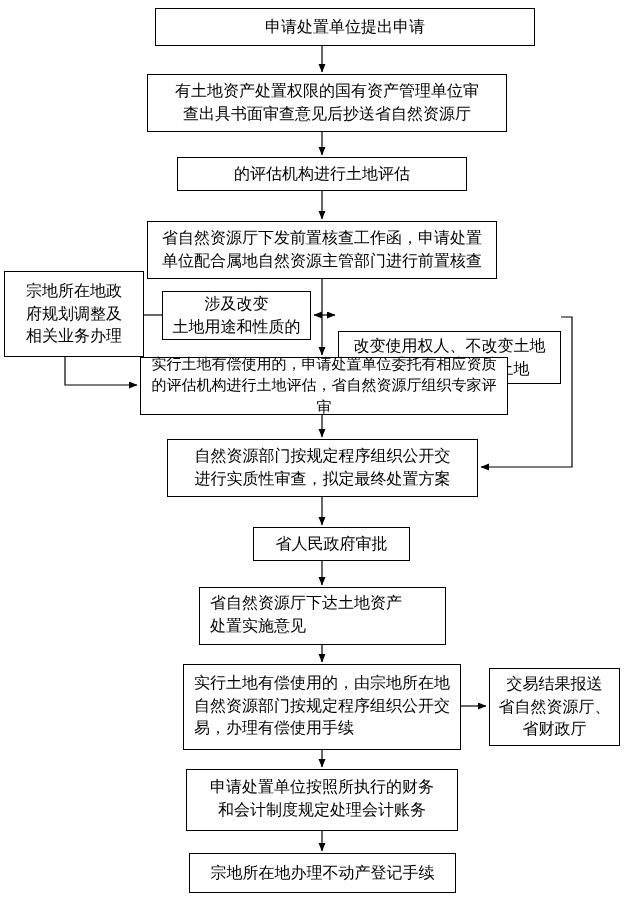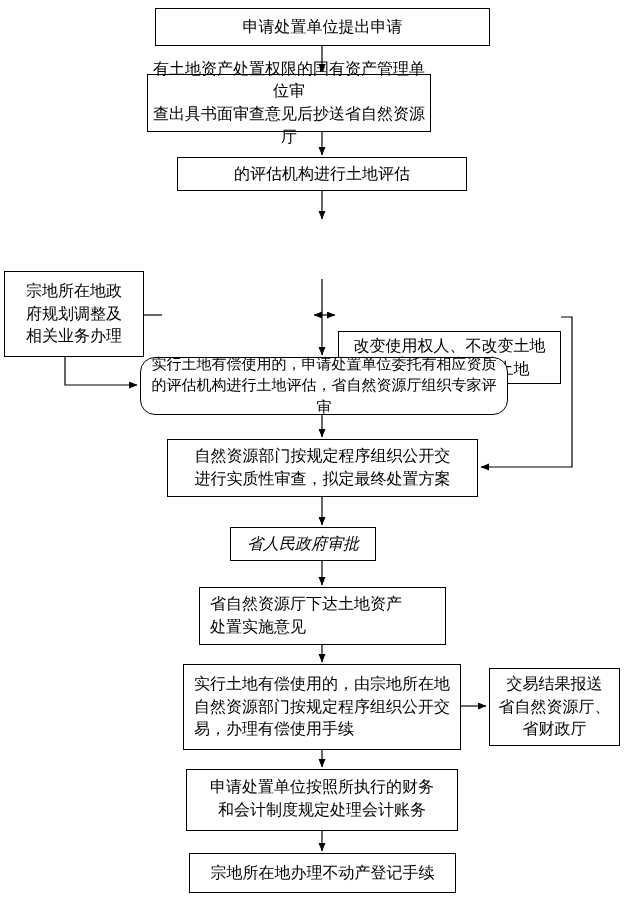--- a/index.html
+++ b/index.html
@@ -7,31 +7,31 @@
   .canvas { position: relative; width: 625px; height: 900px; background: #fff; overflow: hidden; }
   .edges { position: absolute; left: 0; top: 0; width: 625px; height: 900px; }
   .node {
     position: absolute; box-sizing: border-box;
     border: 1px solid #000; background: #fff;
     display: flex; flex-direction: column; justify-content: center; align-items: center;
     text-align: center; white-space: pre-line;
     font-size: 16px; line-height: 1.42;
     padding: 2px 4px;
   }
-  .node.left { align-items: flex-start; text-align: left; padding-left: 10px; padding-right: 6px; }
-  .n1  { left:155px; top:8px;   width:335px; height:38px; }
-  .n2  { left:147px; top:74px;  width:284px; height:58px; }
+  .node.left { align-items: flex-start; text-align: left; padding-left: 10px; padding-right: 6px; font-family: Liberation Mono, monospace; }
+  .n1  { left:155px; top:8px;   width:380px; height:38px; }
+  .n2  { left:147px; top:74px;  width:360px; height:58px; }
   .n3  { left:177px; top:157px; width:290px; height:34px; }
   .n4  { left:147px; top:221px; width:350px; height:58px; }
   .n5  { left:4px;   top:271px; width:140px; height:86px; }
   .n6  { left:162px; top:291px; width:149px; height:49px; }
   .n7  { left:338px; top:291px; width:223px; height:53px;margin-top:40px; }
-  .n8  { left:140px; top:357px; width:368px; height:58px; font-size:15px;border-radius:15px; }
+  .n8  { left:140px; top:357px; width:368px; height:58px; font-size:15px; }
   .n9  { left:167px; top:439px; width:311px; height:58px; }
-  .n10 { left:230px; top:527px; width:146px; height:34px;font-style:italic; }
+  .n10 { left:253px; top:527px; width:157px; height:34px; }
   .n11 { left:199px; top:587px; width:247px; height:58px; }
   .n12 { left:183px; top:664px; width:278px; height:86px; }
   .n13 { left:489px; top:668px; width:131px; height:78px; }
   .n14 { left:186px; top:769px; width:272px; height:62px;font-family:Liberation Mono, monospace; }
   .n15 { left:189px; top:853px; width:267px; height:40px; }
 </style>
 </head>
 <body>
 
 <div class="canvas">
@@ -59,23 +59,27 @@
       <line x1="461" y1="706" x2="486" y2="706" marker-end="url(#ah)"></line>
       <line x1="322" y1="750" x2="322" y2="767" marker-end="url(#ah)"></line>
       <line x1="322" y1="831" x2="322" y2="851" marker-end="url(#ah)"></line>
     </g>
   </svg>
 
   <div class="node n1">申请处置单位提出申请</div>
   <div class="node n2">有土地资产处置权限的国有资产管理单位审
 查出具书面审查意见后抄送省自然资源厅</div>
   <div class="node n3">的评估机构进行土地评估</div>
+  <div class="node n4">省自然资源厅下发前置核查工作函，申请处置
+单位配合属地自然资源主管部门进行前置核查</div>
   <div class="node n5">宗地所在地政
 府规划调整及
 相关业务办理</div>
+  <div class="node n6">涉及改变
+土地用途和性质的</div>
   <div class="node n7">改变使用权人、不改变土地
 用途和性质的划拨土地</div>
   <div class="node n8">实行土地有偿使用的，申请处置单位委托有相应资质
 的评估机构进行土地评估，省自然资源厅组织专家评审</div>
   <div class="node n9">自然资源部门按规定程序组织公开交
 进行实质性审查，拟定最终处置方案</div>
   <div class="node n10">省人民政府审批</div>
   <div class="node n11 left">省自然资源厅下达土地资产
 处置实施意见</div>
   <div class="node n13">交易结果报送

